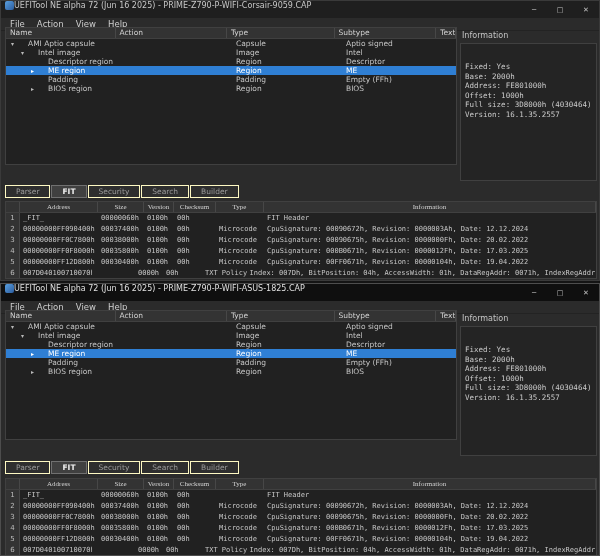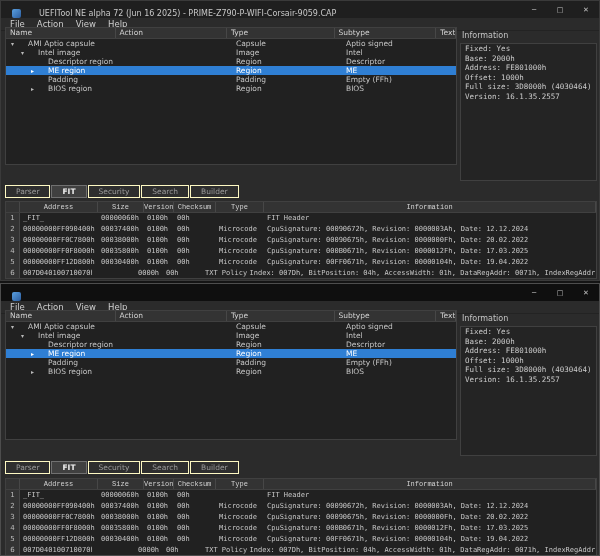--- a/index.html
+++ b/index.html
@@ -1,39 +1,39 @@
 <!DOCTYPE html>
 <html><head>
 <meta charset="utf-8">
 <style>
   *{box-sizing:border-box;margin:0;padding:0}
   html,body{width:600px;height:556px;overflow:hidden;background:#141414;
     font-family:"DejaVu Sans","Liberation Sans",sans-serif;}
   .window{position:absolute;left:0;width:600px;background:#2b2b2b;border:1px solid #3a3a3a;overflow:hidden}
   #win0{top:0;height:281px}
   #win1{top:283px;height:273px;border-color:#4d4d4d}
-  .titlebar{height:17px;display:flex;align-items:flex-end;gap:18px;padding-left:11px;font-size:8px;color:#c8c8c8}
+  .titlebar{height:17px;display:flex;align-items:flex-start;gap:0;padding-left:4px;font-size:8px;color:#c8c8c8}
   #win0 .titlebar{background:#1f1f1f}
   #win1 .titlebar{background:#0f0f0f;color:#e0e0e0}
   .app-icon{width:9px;height:9px;border-radius:2px;background:linear-gradient(135deg,#5aa0e0,#2b5c9e);flex:0 0 auto}
   .title{white-space:nowrap;overflow:hidden}
   .win-controls{margin-left:auto;display:flex;height:100%}
   .win-btn{width:26px;height:100%;display:flex;align-items:center;justify-content:center;font-size:7px;color:#c0c0c0}
   .menubar{height:13px;display:flex;align-items:center;background:#2b2b2b;border-bottom:1px solid #232323;
     font-size:8.5px;color:#cfcfcf;padding-left:3px}
   .menu-item{padding:0 6px;height:100%;display:flex;align-items:center;white-space:nowrap}
   .menu-item u{text-decoration:underline}
   .group-label{position:absolute;font-size:8px;color:#c4c4c4}
   .structure-label{left:6px;top:30px}
   .info-label{left:461px;top:30px}
   .tree-box{position:absolute;left:4px;top:26px;width:452px;background:#212121;border:1px solid #404040;overflow:hidden}
   #win0 .tree-box{height:138px}
   #win1 .tree-box{height:130px}
   .info-box{position:absolute;left:459px;top:42px;width:137px;background:#242424;border:1px solid #404040;overflow:hidden;
-    padding:0 4px;font-family:"DejaVu Sans Mono","Liberation Mono",monospace;font-size:7.5px;color:#cccccc}
+    padding:18px 4px;font-family:"DejaVu Sans Mono","Liberation Mono",monospace;font-size:7.5px;color:#cccccc}
   #win0 .info-box{height:138px}
   #win1 .info-box{height:130px}
   .info-line{line-height:9.5px;white-space:nowrap}
   .tree-header,.tree-row{display:flex;white-space:nowrap}
   .tree-header{background:#333;border-bottom:1px solid #404040;font-size:7.5px;color:#d2d2d2;height:11px;line-height:10px}
   .tree-header .hc{border-right:1px solid #474747;padding-left:4px;overflow:hidden}
   .tree-row{height:9px;line-height:9px;font-size:7.5px;color:#c6c6c6}
   .tree-row.sel{background:#2f7fd4;color:#fff}
   .tc{overflow:hidden;padding-left:4px}
   .c-name{width:112px}
@@ -50,21 +50,21 @@
   #win1 .tabbar{top:177px}
   .tab{height:13px;padding:0 10px;font-size:7.5px;display:flex;align-items:center;background:#2e2e2e;
     border:1px solid #fef9c3;color:#9a9a9a;white-space:nowrap}
   .tab.active{background:#404040;border-color:#707070;color:#f0f0f0;font-weight:bold}
   .fit-box{position:absolute;left:4px;width:592px;background:#212121;border:1px solid #404040;overflow:hidden;
     font-family:"DejaVu Sans Mono","Liberation Mono",monospace}
   #win0 .fit-box{top:200px;height:78px}
   #win1 .fit-box{top:194px;height:79px}
   .fit-header,.fit-row{display:flex;white-space:nowrap}
   .fit-header{background:#333;height:11px;line-height:10px;font-size:7px;color:#d2d2d2;border-bottom:1px solid #404040;
-    font-family:Liberation Mono, monospace}
+    font-family:Liberation Serif, serif}
   .fit-header .hc{border-right:1px solid #474747;text-align:center;overflow:hidden}
   .fit-row{height:11px;line-height:11px;font-size:7px;color:#c6c6c6}
   .fc{overflow:hidden;padding-left:3px}
   .gutter{width:14px;background:#333;border-right:1px solid #474747;text-align:center;padding-left:0;color:#bdbdbd;
     font-family:"DejaVu Sans","Liberation Sans",sans-serif;font-size:7px;flex:0 0 auto}
   .f-address{width:78px}.f-size{width:46px}.f-version{width:30px}.f-checksum{width:42px}.f-type{width:48px}.f-info{flex:1 1 auto}
 </style>
 </head>
 <body>
 
@@ -237,20 +237,21 @@
           <div class="fc f-type">TXT Policy</div>
           <div class="fc f-info">Index: 007Dh, BitPosition: 04h, AccessWidth: 01h, DataRegAddr: 0071h, IndexRegAddr: 0070h</div>
         </div>
       </div>
   </div>
 </section>
 
 <section class="window" id="win1">
   <header class="titlebar">
     <span class="app-icon"></span>
+    <span class="title">UEFITool NE alpha 72 (Jun 16 2025) - PRIME-Z790-P-WIFI-ASUS-1825.CAP</span>
     <span class="win-controls">
       <span class="win-btn">─</span>
       <span class="win-btn">□</span>
       <span class="win-btn">✕</span>
     </span>
   </header>
   <nav class="menubar">
     <span class="menu-item"><u>F</u>ile</span>
     <span class="menu-item"><u>A</u>ction</span>
     <span class="menu-item"><u>V</u>iew</span>

